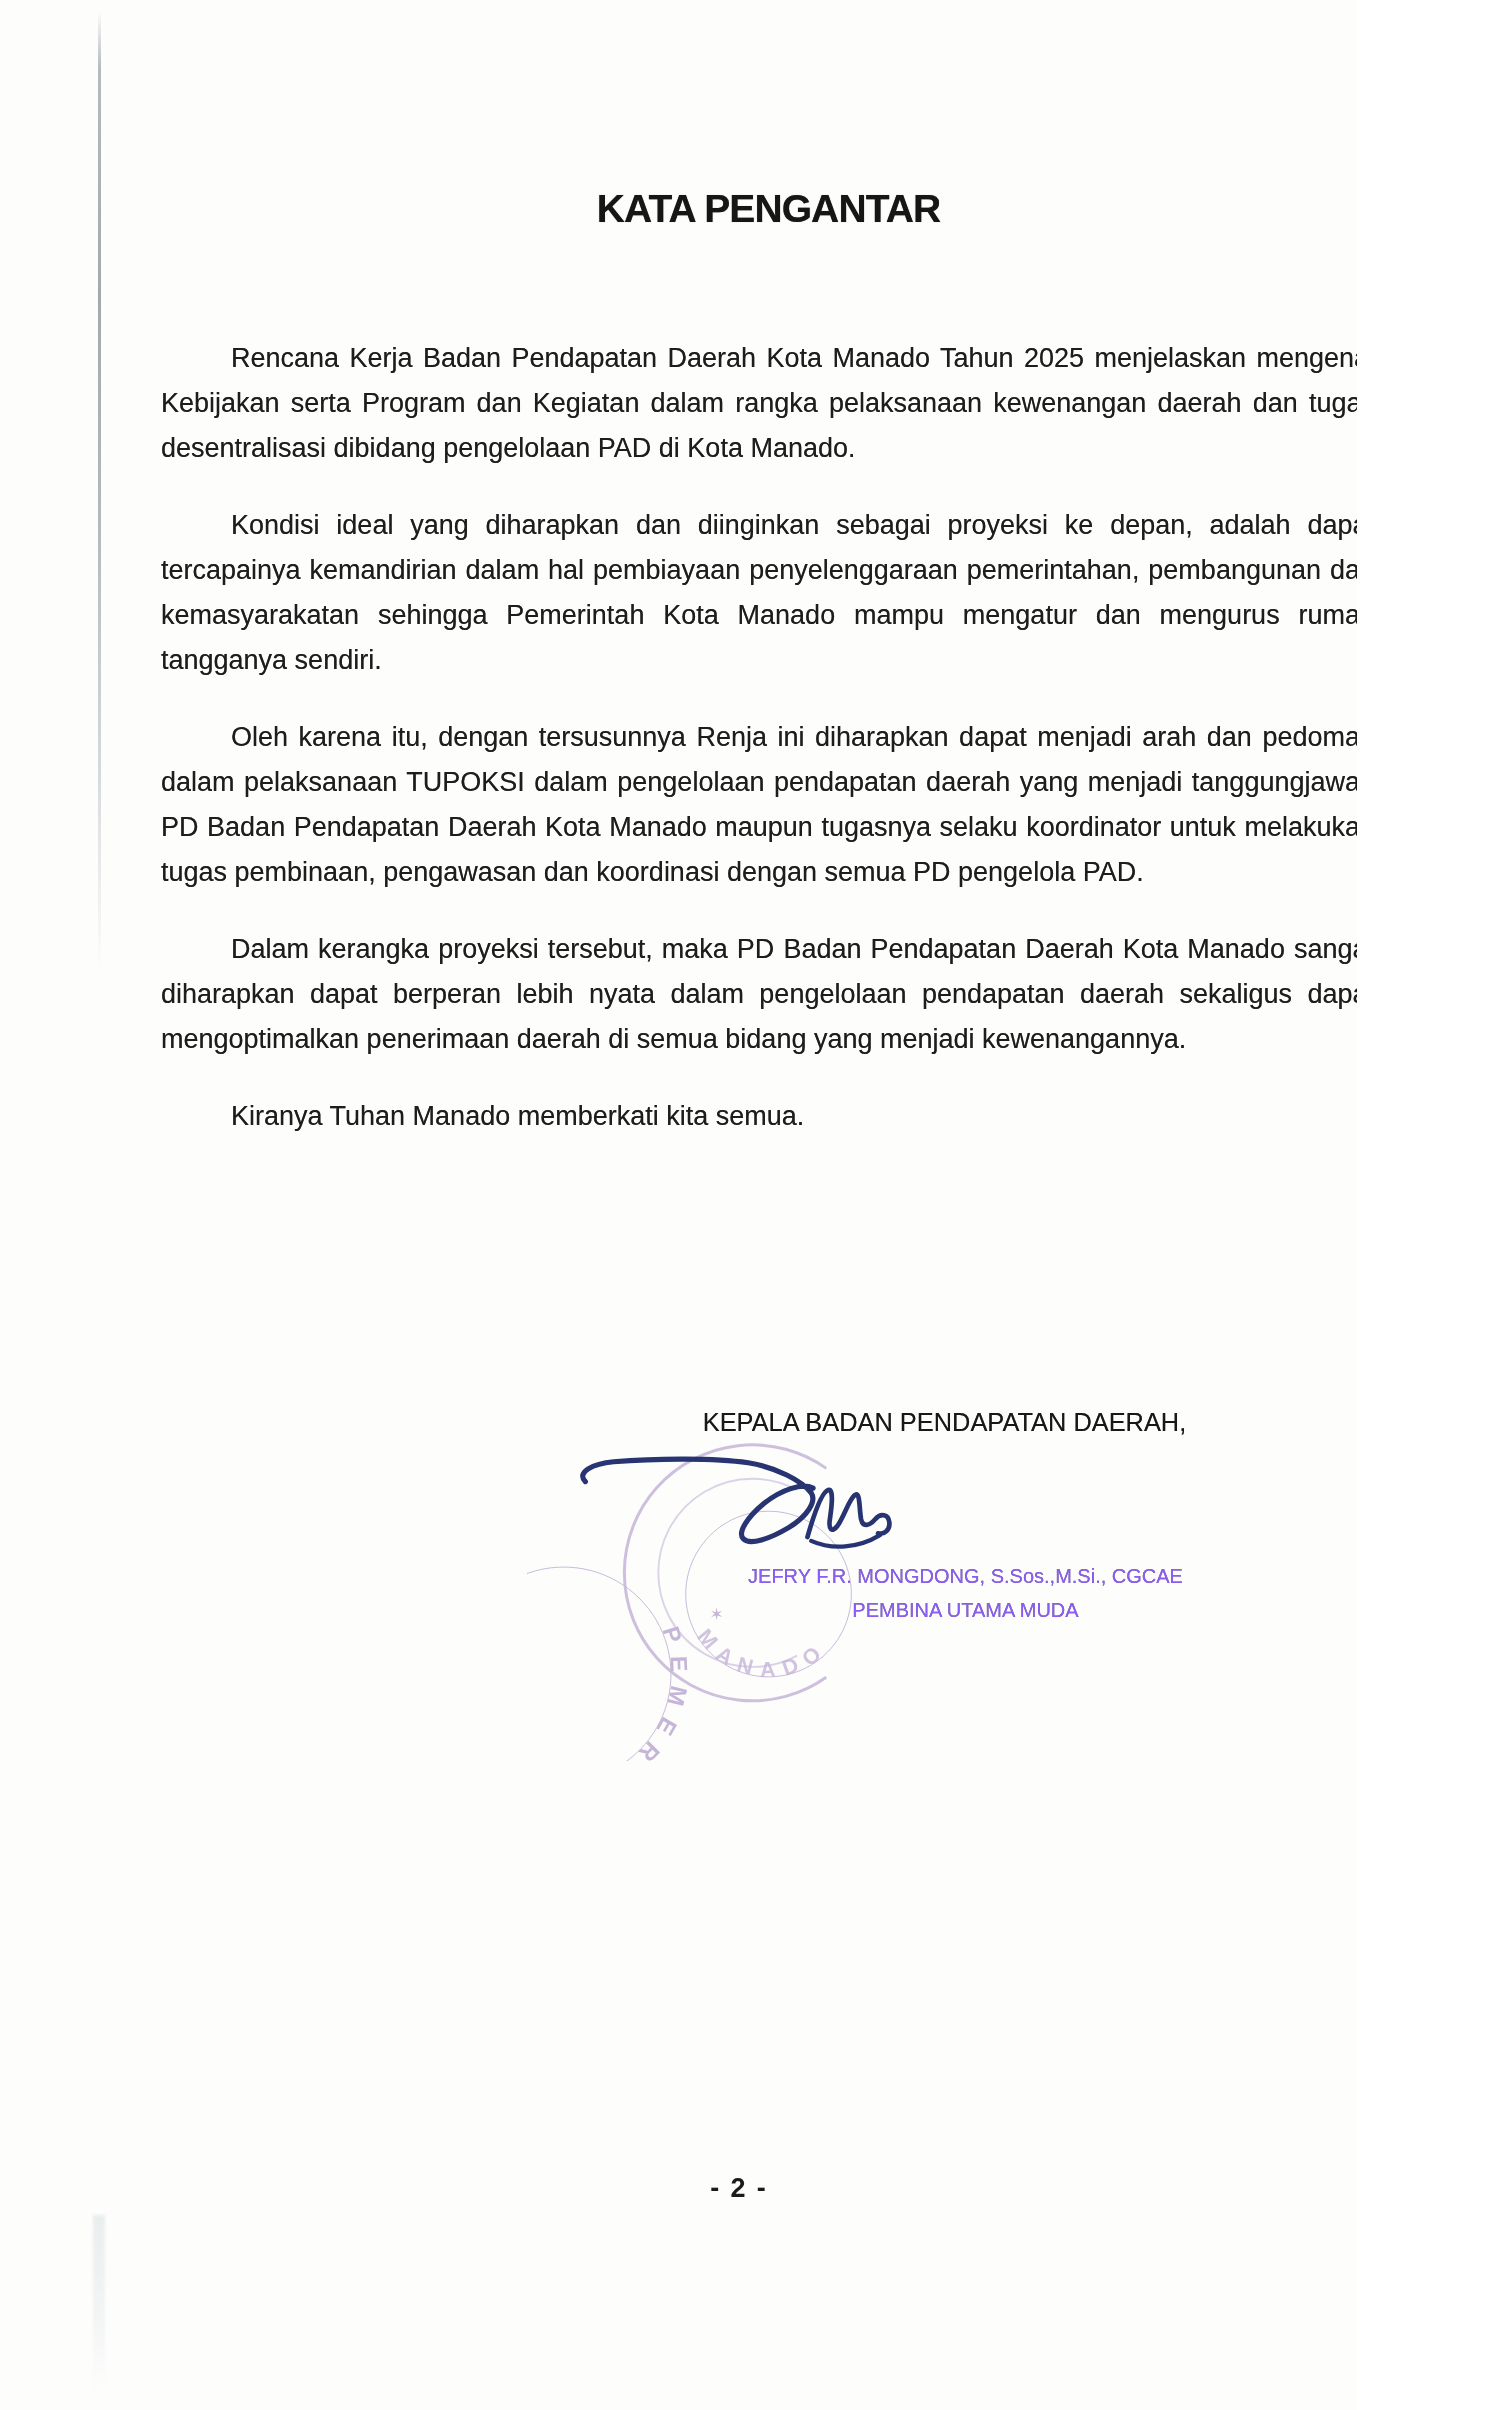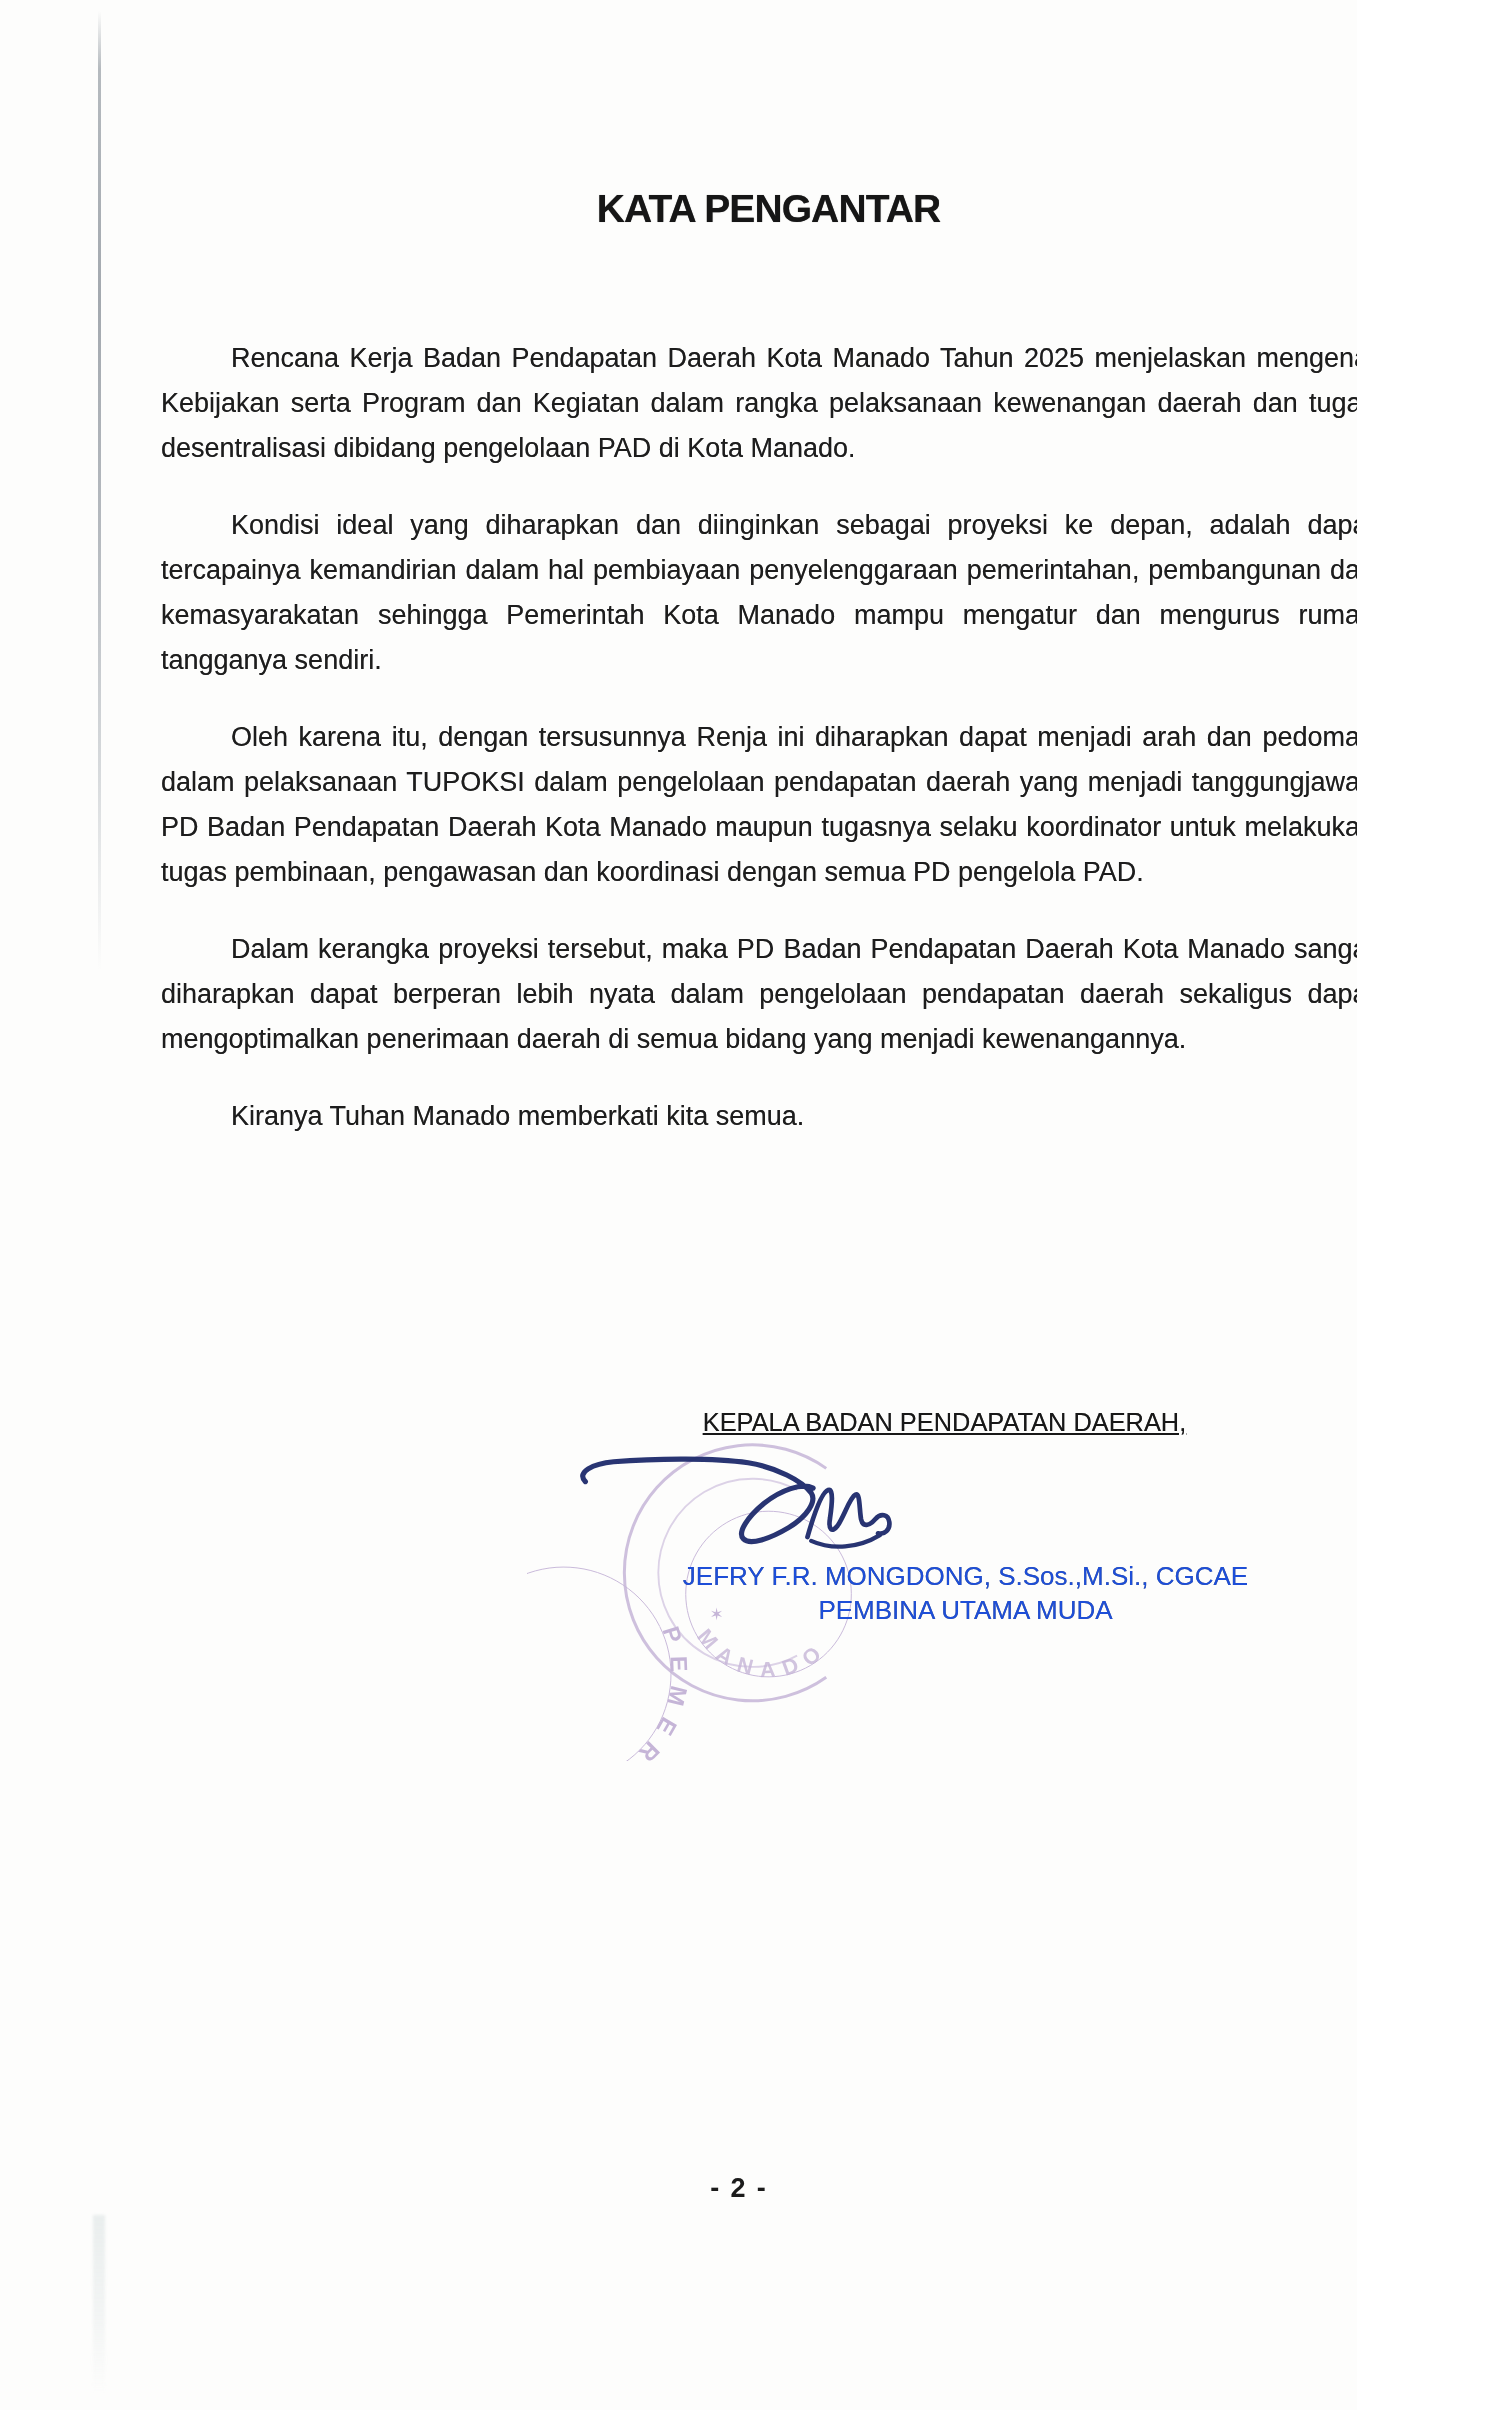--- a/index.html
+++ b/index.html
@@ -48,26 +48,26 @@
     color:#1d1d1d;
     text-shadow:0 0 0.6px rgba(10,10,10,0.60);
   }
   .body-text p{
     margin:0 0 32px 10px;
     text-indent:70px;
   }
   .sig-title{
     position:absolute;left:568px;top:1405px;width:753px;
     text-align:center;font-size:25.4px;line-height:34px;
-    color:#181818;text-shadow:0 0 0.6px rgba(10,10,10,0.6);text-decoration:underline;
+    color:#181818;text-shadow:0 0 0.6px rgba(10,10,10,0.6);
   }
   .sig-stack{
     position:absolute;left:584px;top:1559px;width:763px;
-    text-align:center;font-size:26px;line-height:34px;
-    color:#1d4ed8;text-shadow:0 0 0.6px rgba(10,10,10,0.6);
+    text-align:center;font-size:20px;line-height:34px;
+    color:#8b5cf6;text-shadow:0 0 0.6px rgba(10,10,10,0.6);
     z-index:2;
   }
   .page-number{
     position:absolute;left:645px;top:2173px;width:188px;
     text-align:center;font-size:27px;font-weight:700;letter-spacing:1.9px;
     color:#1b1b1b;
   }
   
   .stamp-svg{position:absolute;left:527px;top:1347px;z-index:1;}
   .signature-svg{position:absolute;left:527px;top:1347px;z-index:3;}

